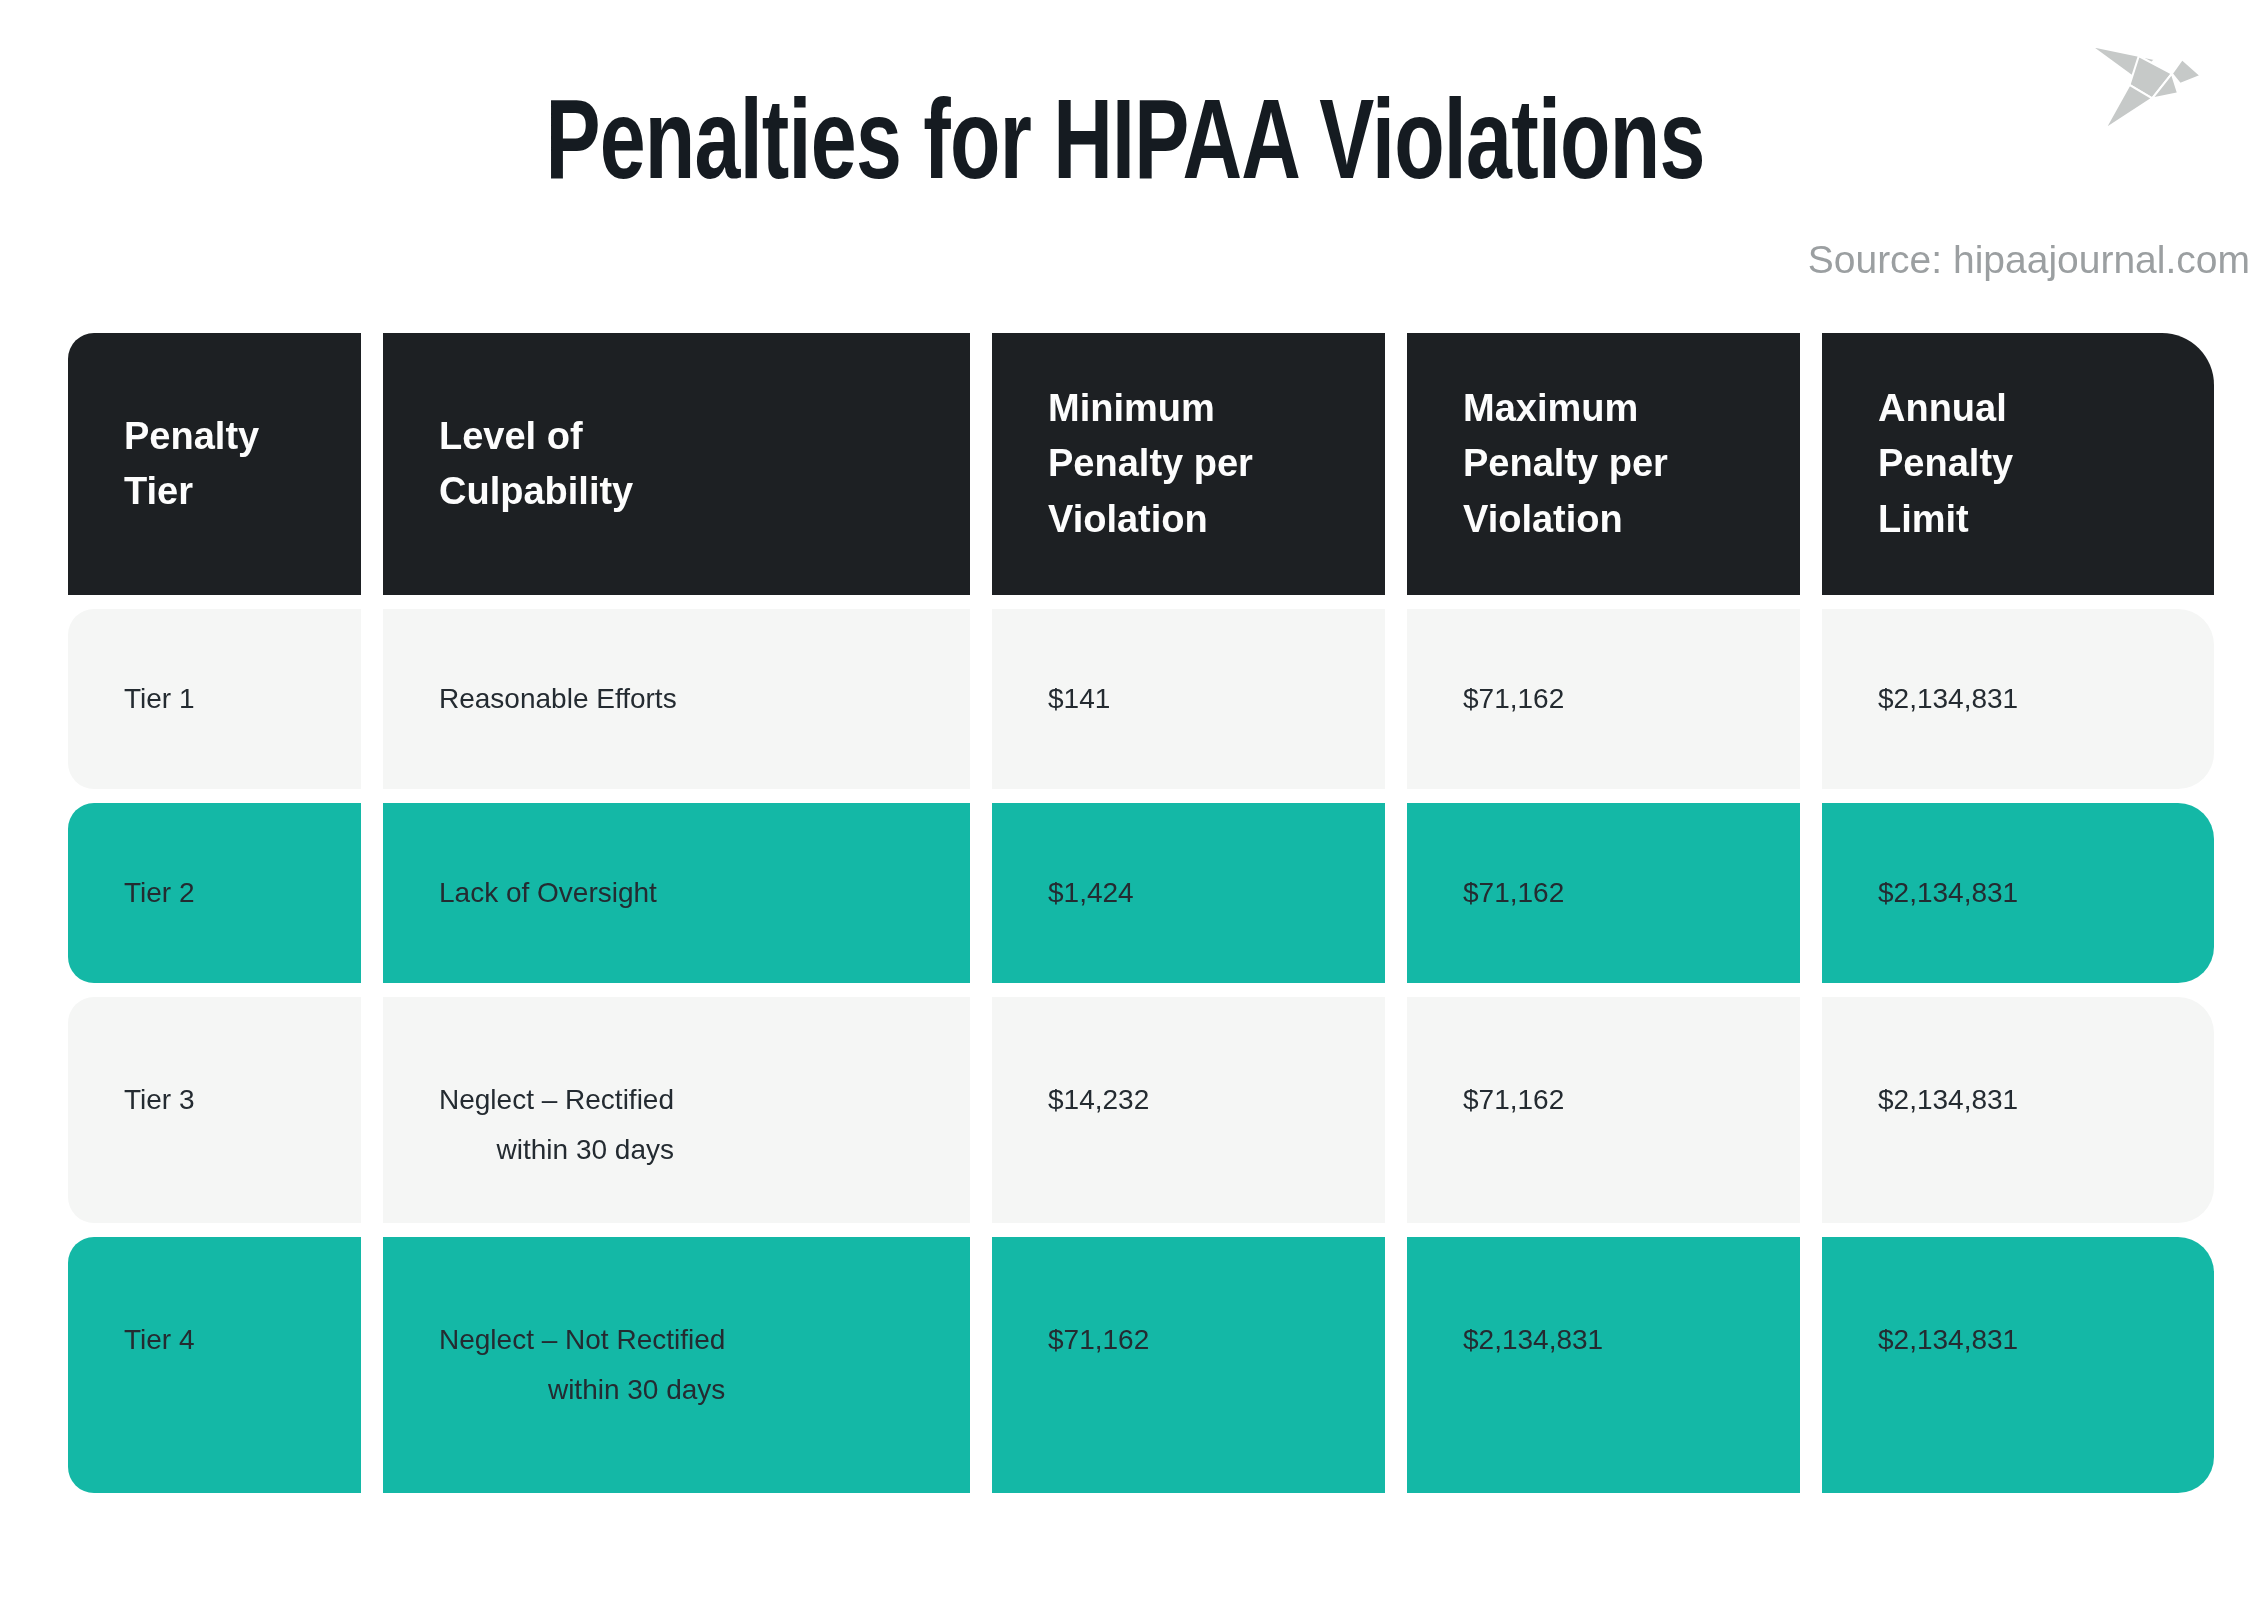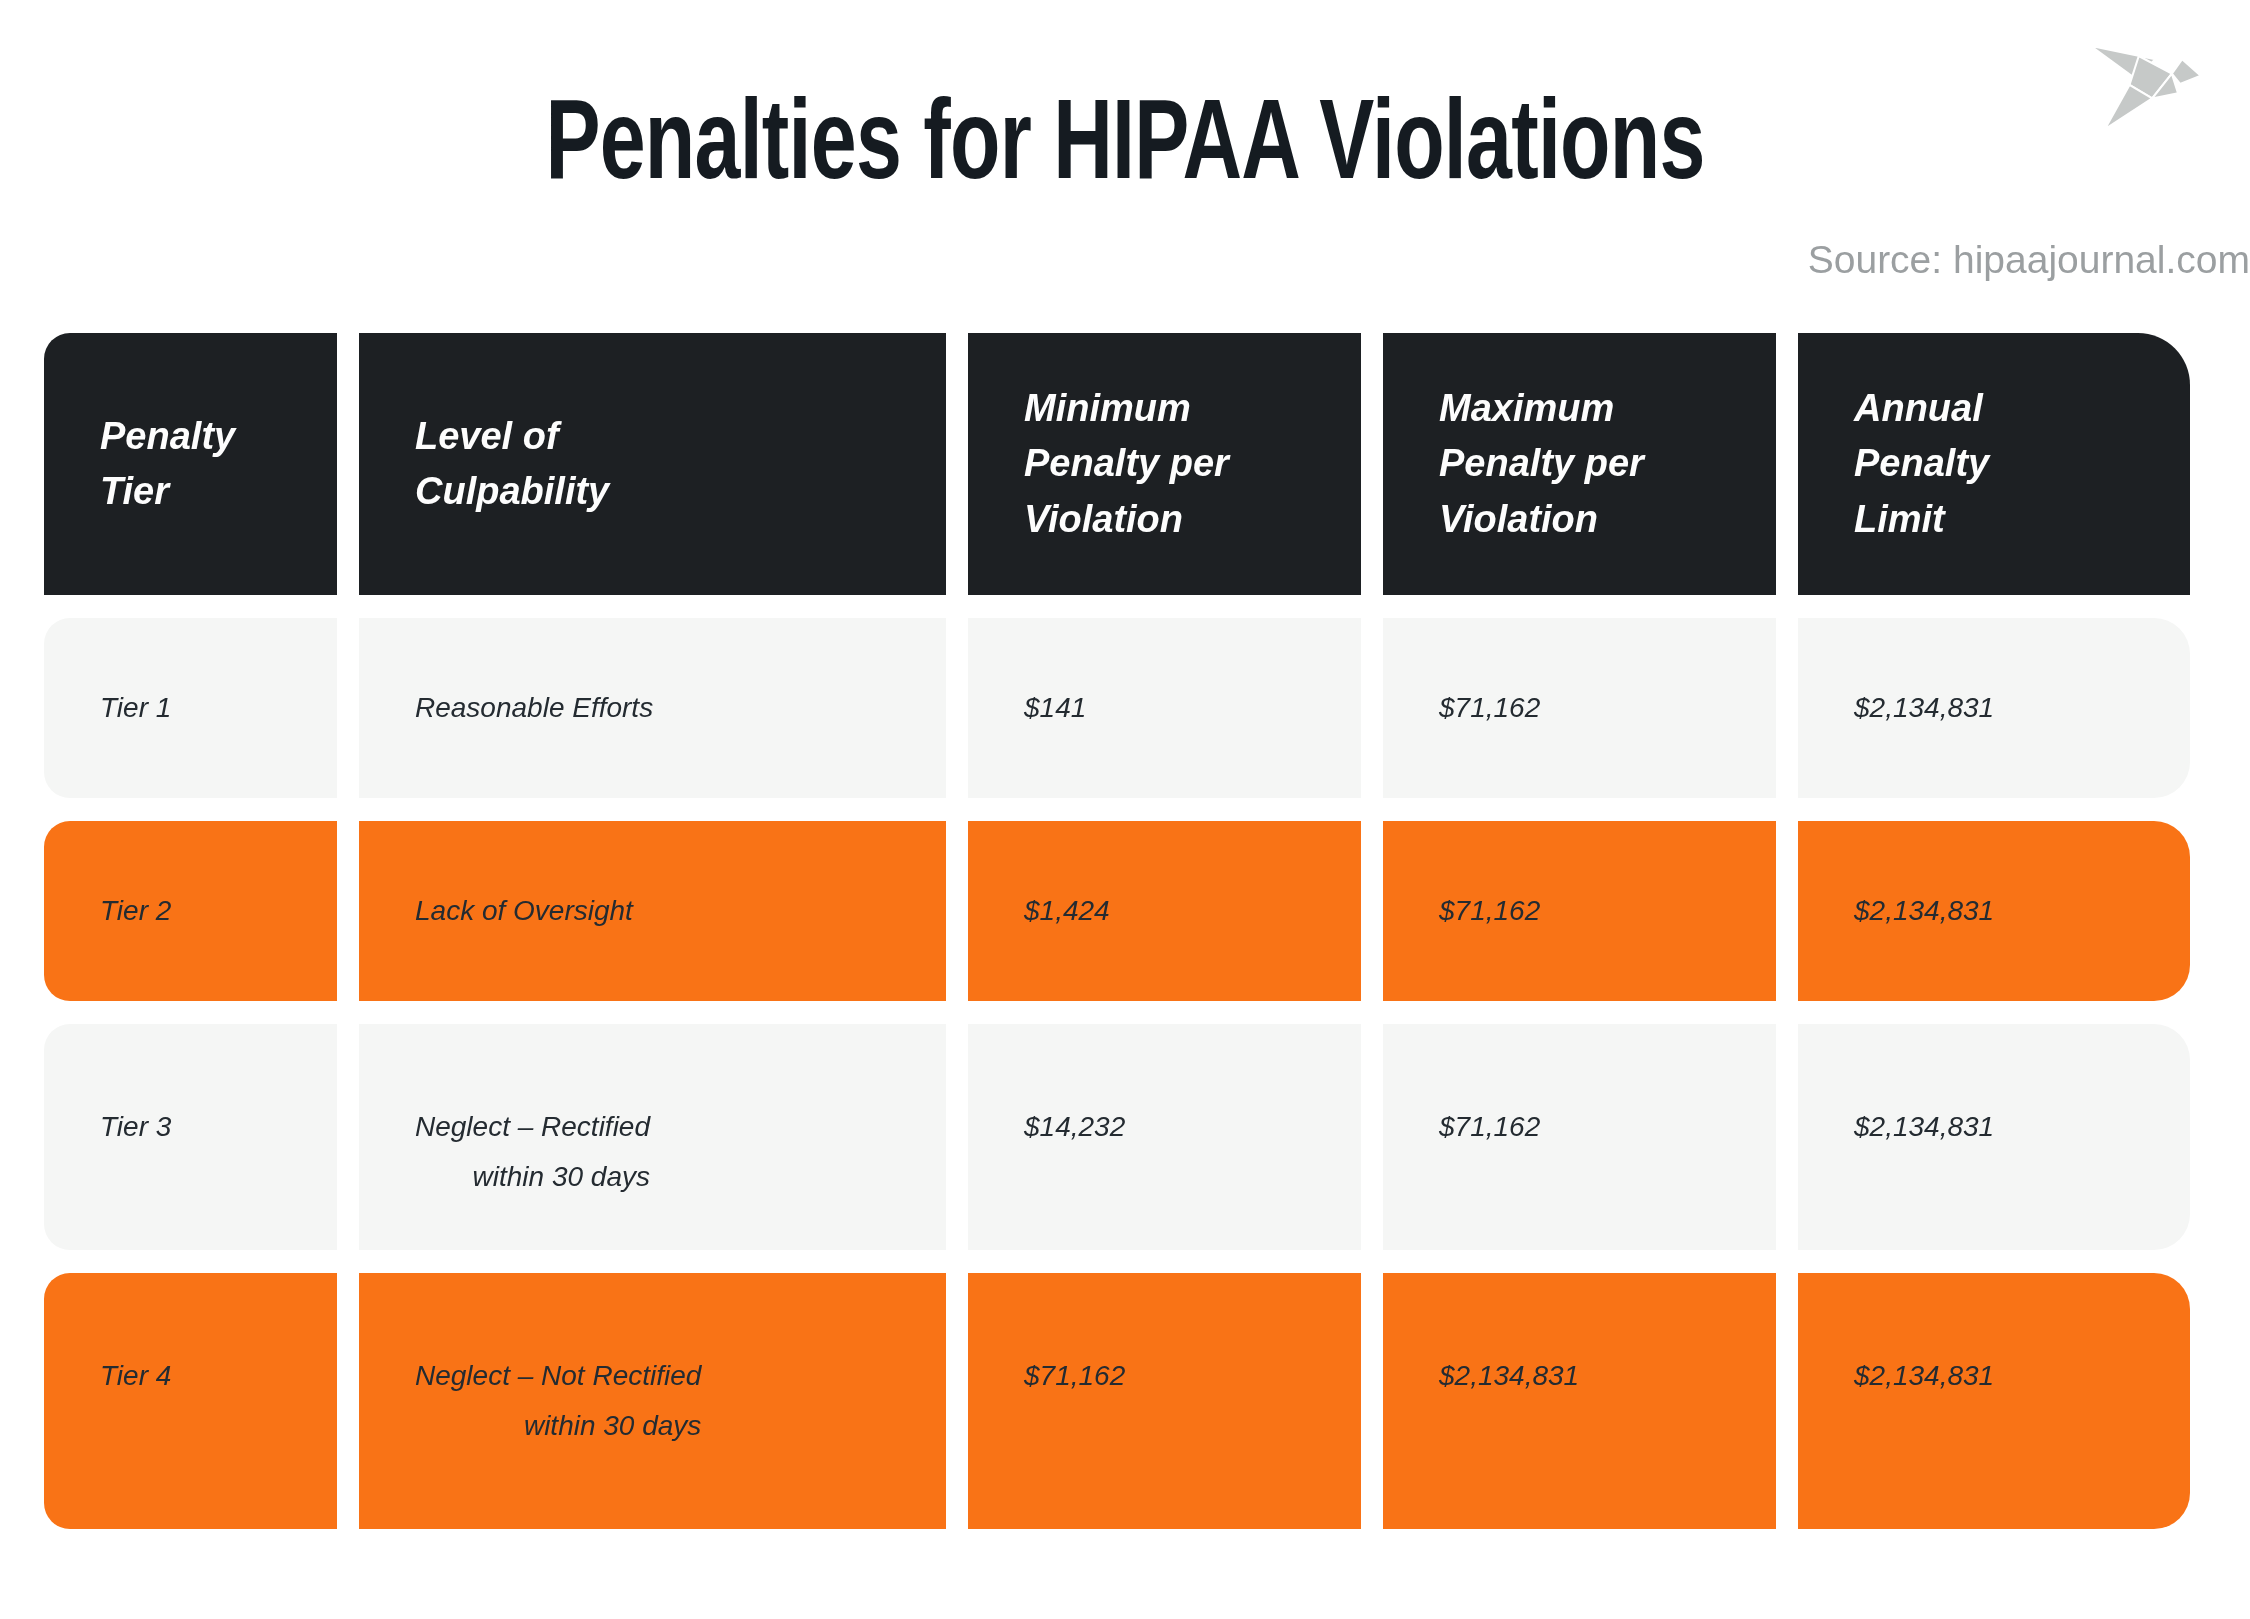--- a/index.html
+++ b/index.html
@@ -19,41 +19,40 @@
   }
   .page-source{
     position:absolute;top:238px;left:0;right:0;
     text-align:right;
     font-size:39px;color:#9b9fa1;
   }
   .logo{
     position:absolute;left:2084px;top:34px;width:124px;height:104px;
   }
   .tbl{
-    position:absolute;left:44px;top:333px;
+    position:absolute;left:68px;top:333px;
     display:grid;
     grid-template-columns:293px 587px 393px 393px 392px;
     grid-template-rows:262px 180px 180px 226px 256px;
-    gap:23px 22px;
-    font-style:italic;
+    gap:14px 22px;
   }
   .cell{
     display:flex;align-items:center;
     padding:0 24px 0 56px;
     font-size:28px;line-height:1.45;color:#242b31;
     white-space:pre-line;
   }
   .h{
     background:#1d2023;color:#fdfdfd;
     font-weight:bold;font-size:38px;line-height:1.45;
   }
   .h.first{border-radius:26px 0 0 0;}
   .h.last{border-radius:0 52px 0 0;}
   .r-light{background:#f5f6f5;}
-  .r-tint{background:#f97316;}
+  .r-tint{background:#14b8a6;}
   .d.first{border-radius:26px 0 0 26px;}
   .d.last{border-radius:0 36px 36px 0;}
   .top{align-items:flex-start;padding-top:78px;line-height:1.8;text-align:right;}
 </style>
 </head>
 <body>
 
 <div class="page-title">Penalties for HIPAA Violations</div>
 <div class="page-source">Source: hipaajournal.com</div>
 

